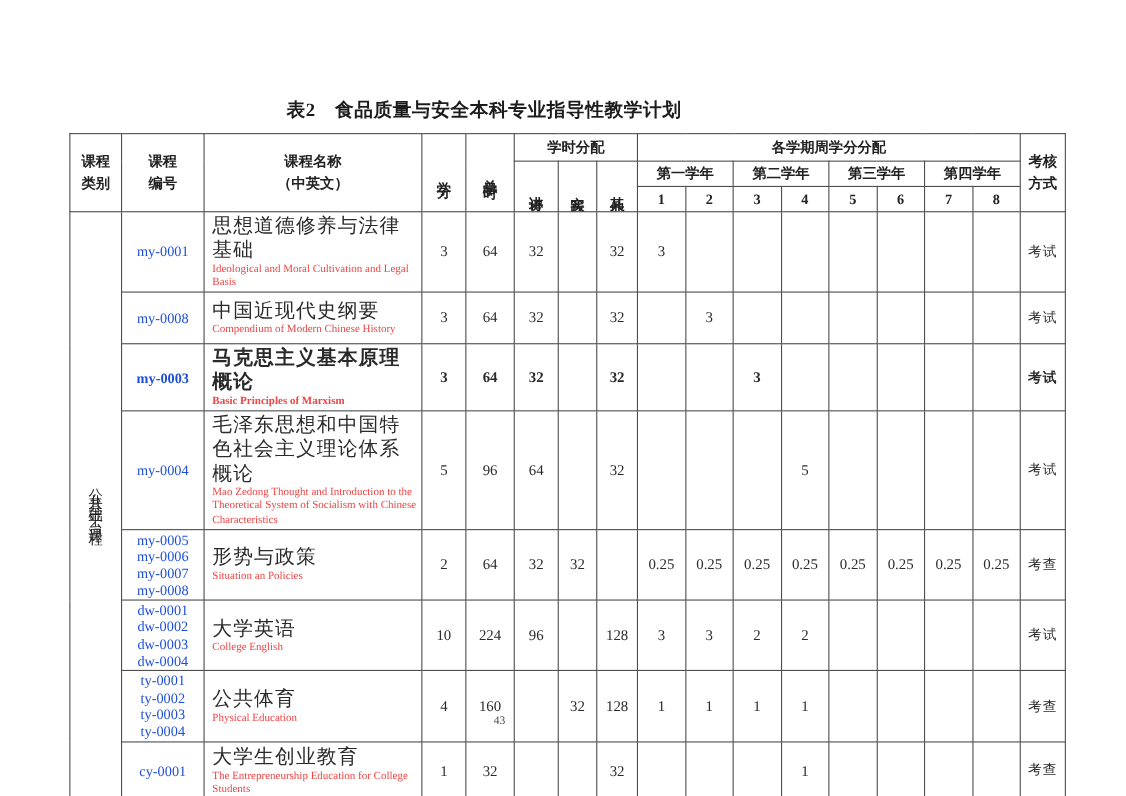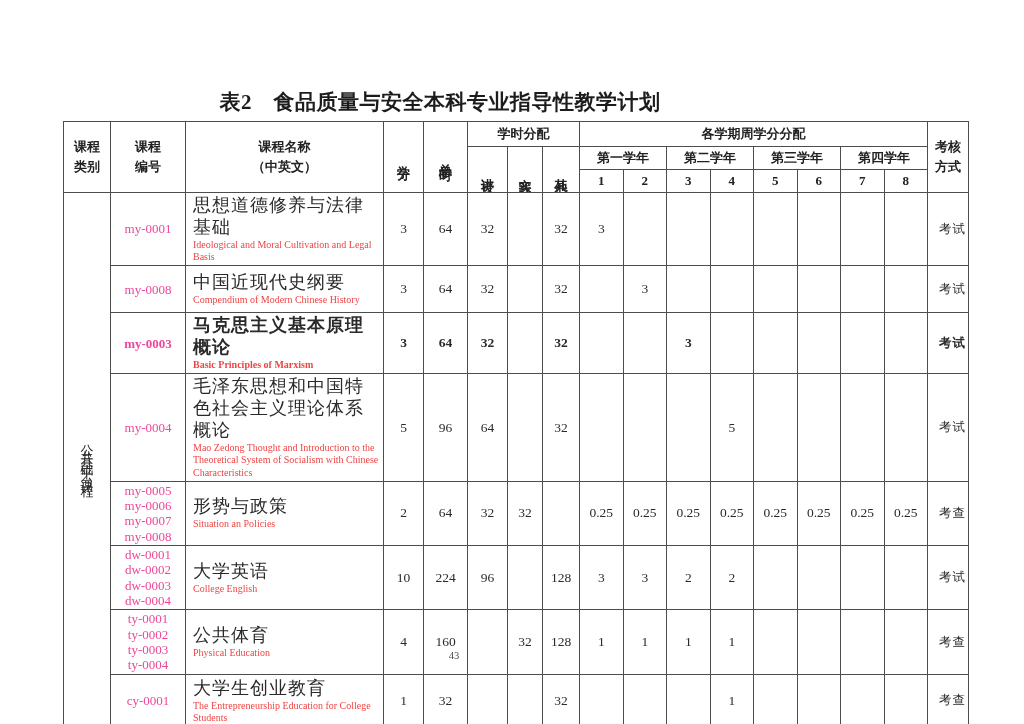--- a/index.html
+++ b/index.html
@@ -10,21 +10,21 @@
     color: #262626;
     position: relative;
     overflow: hidden;
   }
   .page { position: absolute; inset: 0; background: #ffffff; }
 
   .doc-title {
     position: absolute;
     left: 0; top: 88px; width: 880px;
     text-align: center;
-    font-size: 21px;
+    font-size: 17px;
     font-weight: bold;
     color: #1c1c1c;
     letter-spacing: 0.5px;
   }
 
   table.plan-table {
     position: absolute;
     left: 63px; top: 121px;
     width: 905px;
     border-collapse: collapse;
@@ -62,32 +62,32 @@
   tbody tr:nth-child(4) { height: 77px; }
   tbody tr:nth-child(5) { height: 58px; }
   tbody tr:nth-child(6) { height: 59px; }
   tbody tr:nth-child(7) { height: 60px; }
   tbody tr:nth-child(8) { height: 53px; }
 
   td.code-cell {
     font-size: 13px;
     line-height: 1.18;
     white-space: pre-line;
-    color: #ec4899;
+    color: #1d4ed8;
     margin-top: 36px;
   }
   td.name-cell {
     text-align: left;
     padding: 2px 4px 2px 7px;
     line-height: 1.22;
   }
   td.name-cell .zh { font-size: 18px; letter-spacing: 1px; color: #2a2a2a; }
   td.name-cell .en { font-size: 10px; color: #ef4444; }
   td.num-cell { font-size: 13.5px; color: #2a2a2a; }
-  td.assess-cell { font-size: 12.5px; letter-spacing: 1px; color: #2a2a2a; text-align: right; }
+  td.assess-cell { font-size: 12.5px; letter-spacing: 1px; color: #2a2a2a; }
 
   .page-footer {
     position: absolute;
     left: 0; top: 650px; width: 908px;
     text-align: center;
     font-size: 10.5px;
     color: #4a4a4a;
   }
 </style>
 </head>

